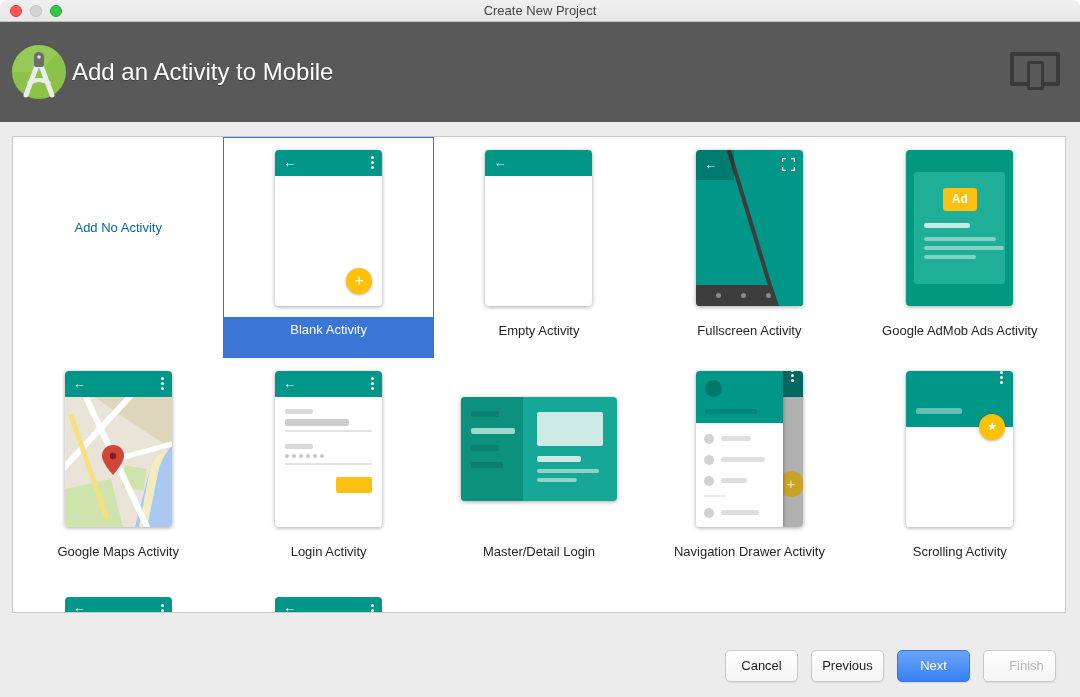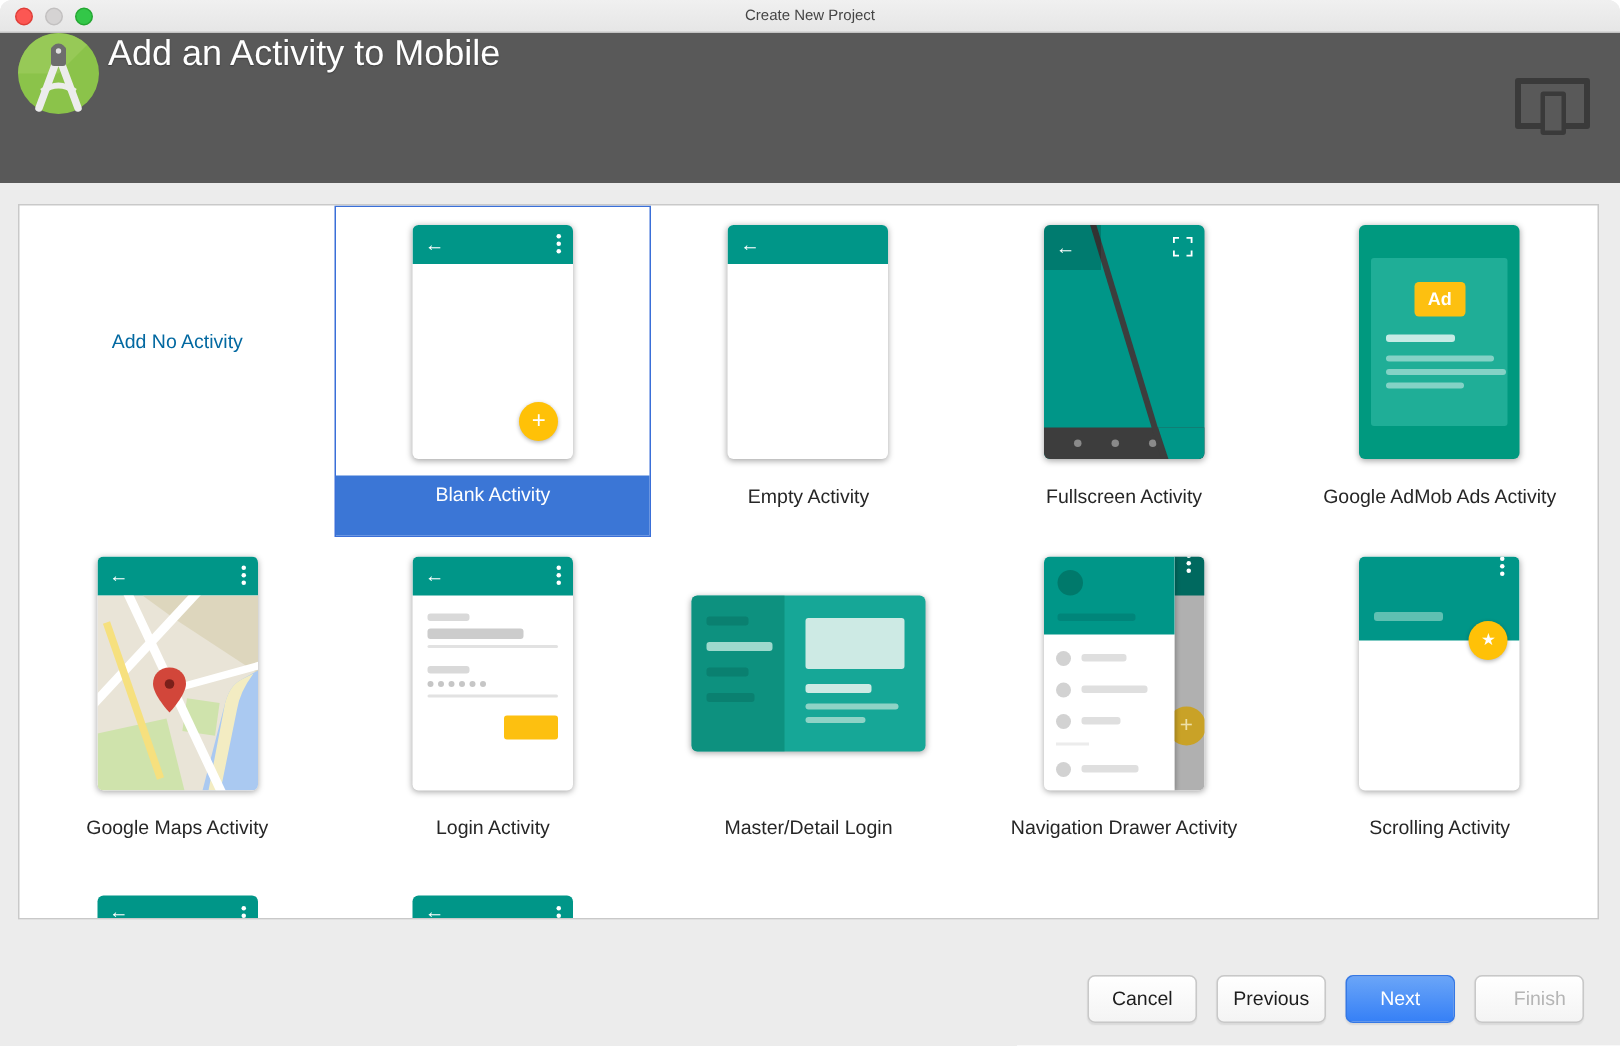--- a/index.html
+++ b/index.html
@@ -1,29 +1,29 @@
 <!DOCTYPE html>
 <html><head>
 <meta charset="utf-8">
 <style>
   * { margin:0; padding:0; box-sizing:border-box; }
   html,body { width:1080px; height:697px; font-family:"Liberation Sans", sans-serif; }
   .window { width:1080px; height:697px; display:flex; flex-direction:column; border-radius:8px 8px 0 0; overflow:hidden; background:#ececec; }
 
   
   .titlebar { height:22px; background:linear-gradient(#f0f0f0,#e6e6e6); border-bottom:1px solid #c3c3c3; position:relative; display:flex; align-items:center; justify-content:center; flex:0 0 auto; }
-  .titlebar-title { font-size:10px; color:#454545; }
+  .titlebar-title { font-size:13px; color:#454545; }
   .traffic { position:absolute; left:10px; top:5px; display:flex; gap:8px; }
   .light { width:12px; height:12px; border-radius:50%; }
   .light.red { background:#fc5753; border:1px solid #df3e38; }
   .light.gray { background:#d5d3d3; border:1px solid #c2c0c0; }
   .light.green { background:#33c748; border:1px solid #24a732; }
 
   
-  .header { height:100px; background:#595959; display:flex; padding:0 24px 0 12px; flex:0 0 auto; position:relative; }
+  .header { height:100px; background:#595959; display:flex; align-items:center; padding:0 24px 0 12px; flex:0 0 auto; position:relative; }
   .logo { width:54px; height:54px; flex:0 0 auto; }
   .header-title { color:#ffffff; font-size:24px; margin-left:6px; text-shadow:0 1px 1px rgba(0,0,0,.35); }
   .device-icon { position:absolute; right:20px; top:30px; width:50px; height:40px; }
   .monitor { position:absolute; left:0; top:0; width:50px; height:34px; border:4px solid #3a3a3a; border-radius:2px; }
   .phone { position:absolute; left:17px; top:9px; width:17px; height:29px; border:3px solid #3a3a3a; background:#595959; border-radius:2px; }
 
   
   .content { flex:1; position:relative; background:#ececec; }
   .panel { position:absolute; left:12px; top:14px; width:1054px; height:477px; background:#ffffff; border:1px solid #c9c9c9; overflow:hidden; }
   .grid-row { display:grid; grid-template-columns:repeat(5,1fr); }

